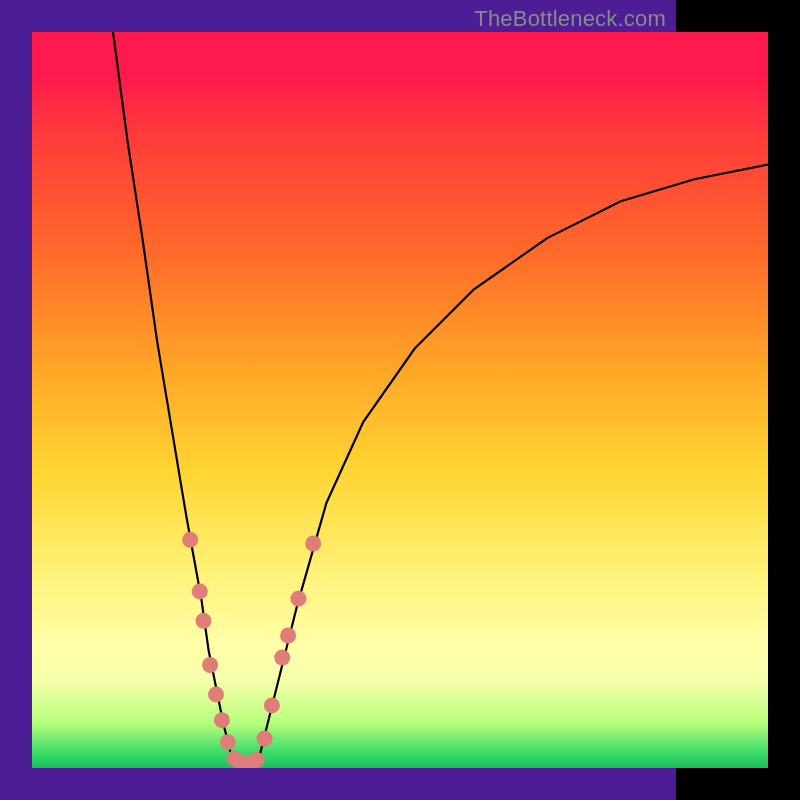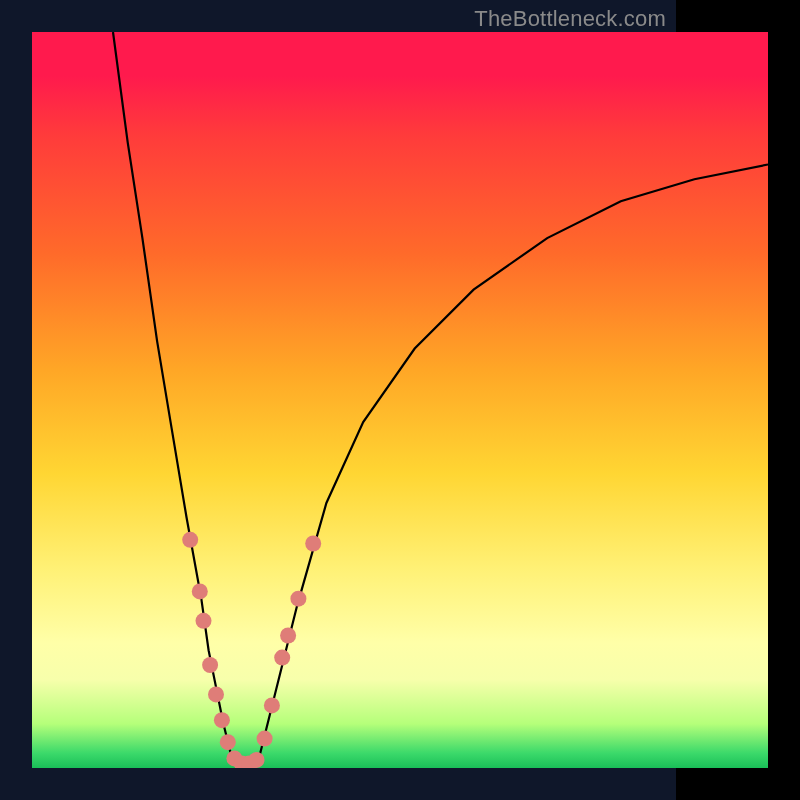--- a/index.html
+++ b/index.html
@@ -10,21 +10,21 @@
     background: #000;
     overflow: hidden;
     font-family: Arial, Helvetica, sans-serif;
   }
   .frame {
     position: absolute;
     top: 0;
     left: 0;
     width: 676px;
     height: 800px;
-    background: #0f172a;
+    background: #4c1d95;
   }
   .plot-area {
     position: absolute;
     top: 32px;
     left: 32px;
     width: 736px;
     height: 736px;
     background: linear-gradient(
       to bottom,
       #ff1a4d 0%,

